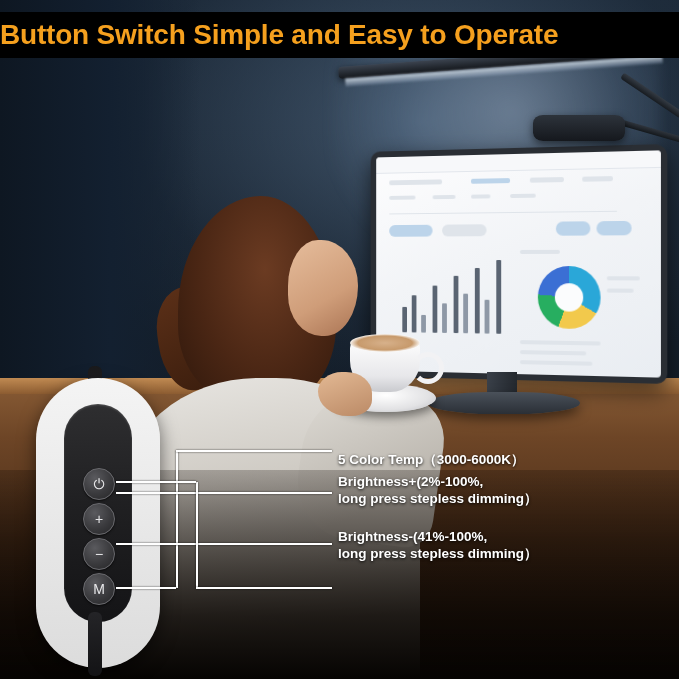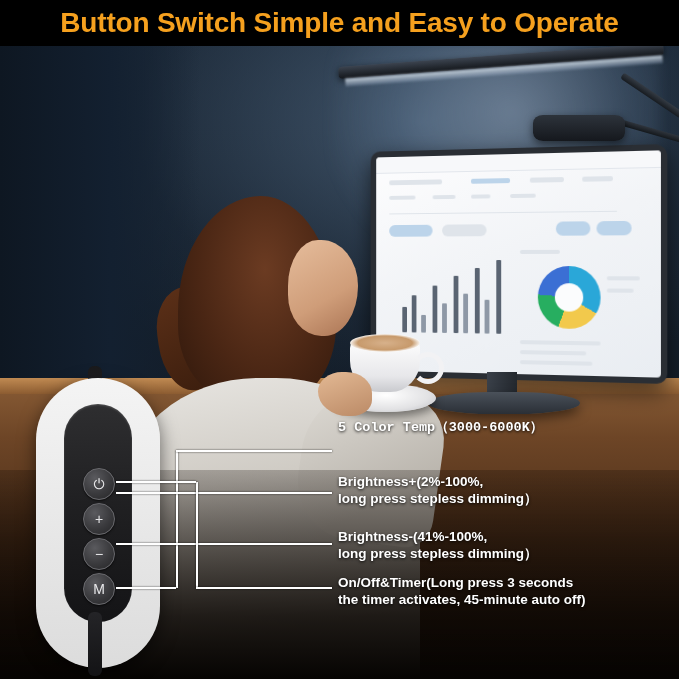--- a/index.html
+++ b/index.html
@@ -239,26 +239,26 @@
     left: 412px; top: 352px;
     width: 22px; height: 22px;
     border: 5px solid #f2f2f4;
     border-radius: 50%;
     border-left-color: transparent;
   }
 
   
   .title-band {
     position: absolute;
-    left: 0; top: 0; right: 0;
+    left: 0; top: 12px; right: 0;
     height: 46px;
     background: #000;
     display: flex;
     align-items: center;
-    justify-content: center;
+    justify-content: flex-start;
   }
   .title-text {
     font-size: 28px;
     font-weight: bold;
     color: #f5a01e;
     letter-spacing: -0.2px;
     white-space: nowrap;
   }
 
   
@@ -314,21 +314,21 @@
   
   .callout {
     position: absolute;
     color: #ffffff;
     font-size: 13.5px;
     line-height: 1.26;
     font-weight: 600;
     text-shadow: 0 1px 3px rgba(0,0,0,0.9);
     white-space: pre-line;
   }
-  .c1 { left: 338px; top: 419px; font-family: Liberation Mono, monospace; }
+  .c1 { left: 338px; top: 451px; }
   .c2 { left: 338px; top: 473px; }
   .c3 { left: 338px; top: 528px; }
   .c4 { left: 338px; top: 574px; }
 
   .leader {
     position: absolute;
     height: 2px;
     background: #ffffff;
     box-shadow: 0 0 2px rgba(0,0,0,0.8);
   }
@@ -447,16 +447,14 @@
 
   <div class="vlead" style="left:196px; top:482px; height:106px;"></div>
   <div class="leader" style="left:116px; top:481px; width:80px;"></div>
   <div class="leader" style="left:196px; top:587px; width:136px;"></div>
 
   <div class="callout c1">5 Color Temp（3000-6000K）</div>
   <div class="callout c2">Brightness+(2%-100%,
 long press stepless dimming）</div>
   <div class="callout c3">Brightness-(41%-100%,
 long press stepless dimming）</div>
-  <div class="callout c4">On/Off&amp;Timer(Long press 3 seconds
-the timer activates, 45-minute auto off)</div>
 
 </div>
 
 </body></html>

